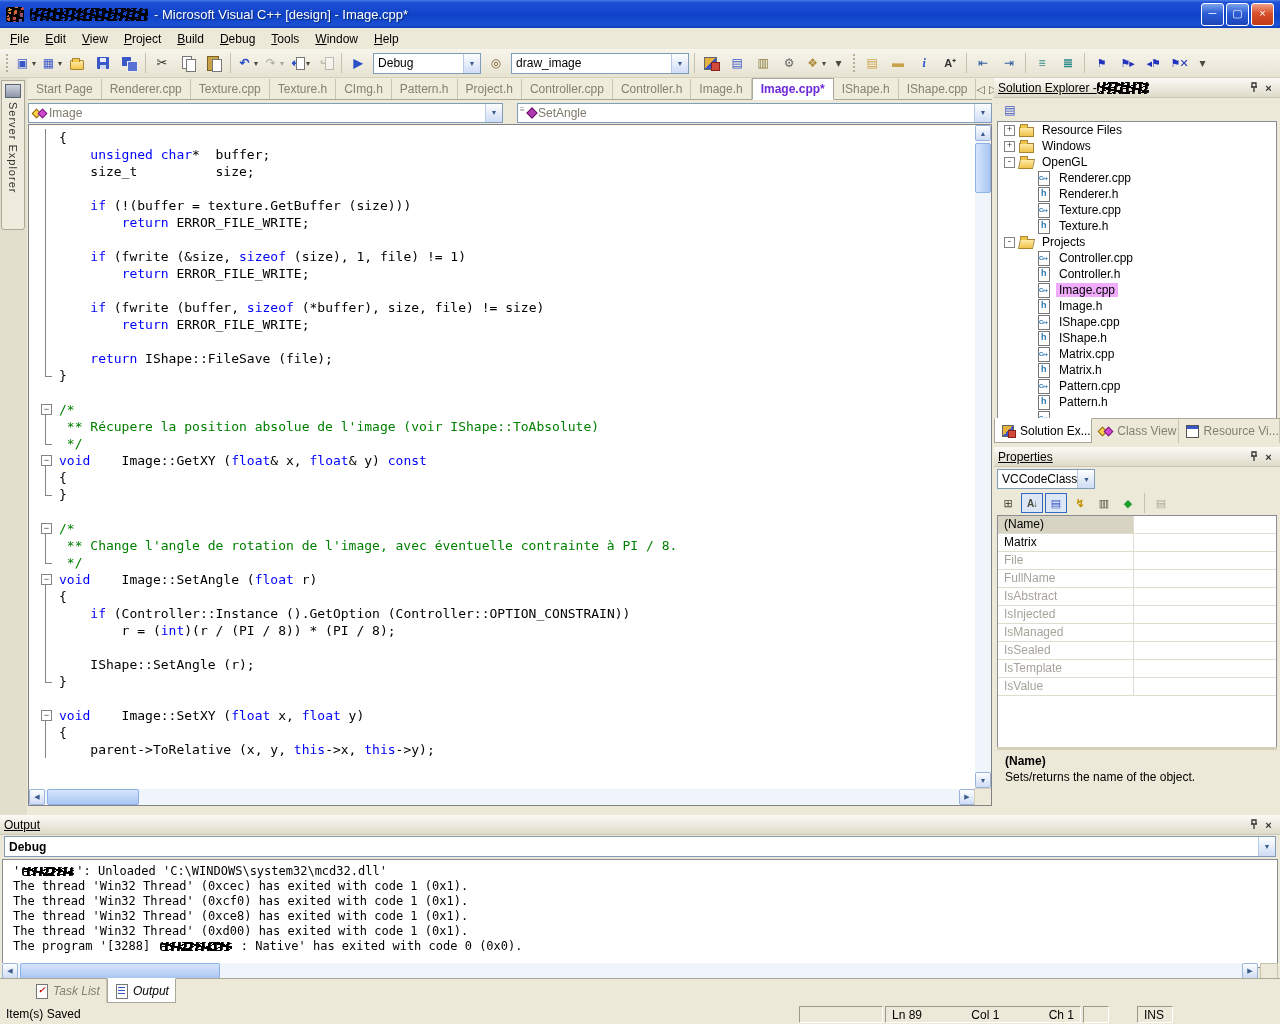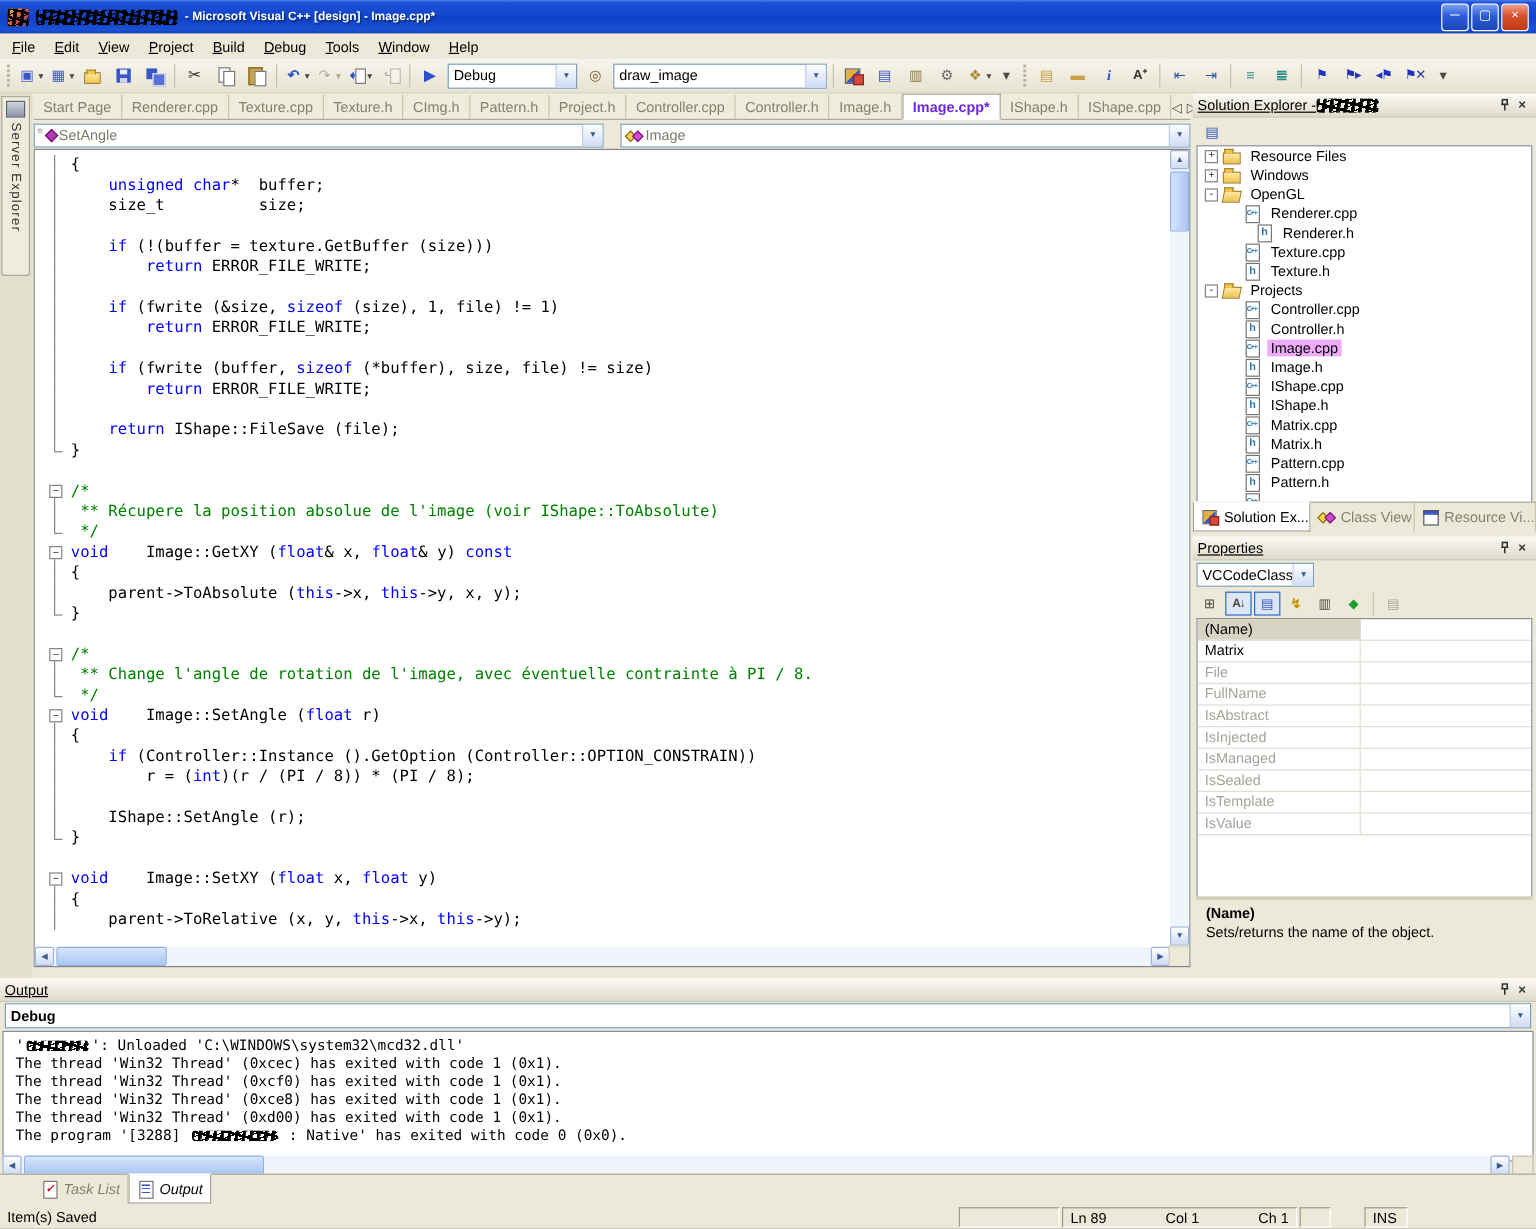--- a/index.html
+++ b/index.html
@@ -2,21 +2,21 @@
 <html><head>
 <meta charset="utf-8">
 <style>
   html,body{margin:0;padding:0;background:#555;}
   #app{position:relative;width:1280px;height:1024px;overflow:hidden;background:#ece9d8;
        font-family:"Liberation Sans",sans-serif;font-size:12px;color:#000;}
   
   #titlebar{position:absolute;left:0;top:0;width:1280px;height:28px;
     background:linear-gradient(180deg,#4a7de8 0%,#1f51d8 8%,#0f42c8 55%,#1b50d4 90%,#0b3cb8 100%);
     display:flex;align-items:center;padding:0 6px;box-sizing:border-box;gap:6px;}
-  #titlebar .title{color:#fff;font-weight:bold;font-size:10px;text-shadow:1px 1px 1px #062a70;white-space:nowrap;}
+  #titlebar .title{color:#fff;font-weight:normal;font-size:13px;text-shadow:1px 1px 1px #062a70;white-space:nowrap;}
   .scrib{display:inline-block;border-radius:3px;
     background-image:repeating-linear-gradient(100deg,#000 0 2px,rgba(0,0,0,.8) 2px 3px,rgba(0,0,0,0) 3px 6px),
                      repeating-linear-gradient(15deg,#000 0 2px,rgba(0,0,0,0) 2px 7px),
                      repeating-linear-gradient(160deg,#000 0 1px,rgba(0,0,0,0) 1px 5px);}
   #app-icon{width:18px;height:15px;border-radius:2px;background:linear-gradient(135deg,#e8c33a,#d14a3a 55%,#3a57c8);position:relative;}
   #app-icon .scrib{position:absolute;inset:0;border-radius:2px;}
   #title-scrib{width:118px;height:13px;}
   .winbtns{margin-left:auto;display:flex;gap:2px;}
   .winbtn{width:21px;height:21px;border-radius:3px;border:1px solid #fff;
     background:linear-gradient(#7ba2ee,#2b5cd6 45%,#1c46b8);color:#fff;font-size:11px;line-height:19px;text-align:center;}
@@ -360,29 +360,29 @@
       <div class="dtab" data-name="doc-tab-ishape-h">IShape.h</div>
       <div class="dtab" data-name="doc-tab-ishape-cpp">IShape.cpp</div>
       <div data-name="doc-tab-nav" id="docnav">
         <span data-name="tab-scroll-left-icon">◁</span>
         <span data-name="tab-scroll-right-icon">▷</span>
         <span data-name="tab-close-icon">×</span>
       </div>
     </div>
 
   <div id="navbar" data-name="editor-navigation-bar">
+    <div class="navcombo" data-name="types-dropdown">
+      <span class="nicon nicon-class" data-name="class-icon"></span>
+      <span class="cval" data-name="types-dropdown-value">Image</span>
+      <span class="dd" data-name="types-dropdown-arrow-icon">▼</span>
+    </div>
     <div class="navcombo" data-name="members-dropdown">
       <span class="nicon nicon-method" data-name="method-icon"></span>
       <span class="cval" data-name="members-dropdown-value">SetAngle</span>
       <span class="dd" data-name="members-dropdown-arrow-icon">▼</span>
-    </div>
-    <div class="navcombo" data-name="types-dropdown">
-      <span class="nicon nicon-class" data-name="class-icon"></span>
-      <span class="cval" data-name="types-dropdown-value">Image</span>
-      <span class="dd" data-name="types-dropdown-arrow-icon">▼</span>
     </div>
   </div>
 
   <div id="editor" data-name="code-editor">
     <div id="code" data-name="code-area">
         <div class="cl" data-name="code-line"><span class="fm m-line" data-name="fold-marker"></span><span class="ct" data-name="code-text"><span class="t">{</span></span></div>
         <div class="cl" data-name="code-line"><span class="fm m-line" data-name="fold-marker"></span><span class="ct" data-name="code-text"><span class="t">    </span><span class="k">unsigned</span><span class="t"> </span><span class="k">char</span><span class="t">*  buffer;</span></span></div>
         <div class="cl" data-name="code-line"><span class="fm m-line" data-name="fold-marker"></span><span class="ct" data-name="code-text"><span class="t">    size_t          size;</span></span></div>
         <div class="cl" data-name="code-line"><span class="fm m-line" data-name="fold-marker"></span><span class="ct" data-name="code-text"></span></div>
         <div class="cl" data-name="code-line"><span class="fm m-line" data-name="fold-marker"></span><span class="ct" data-name="code-text"><span class="t">    </span><span class="k">if</span><span class="t"> (!(buffer = texture.GetBuffer (size)))</span></span></div>
@@ -395,21 +395,20 @@
         <div class="cl" data-name="code-line"><span class="fm m-line" data-name="fold-marker"></span><span class="ct" data-name="code-text"><span class="t">        </span><span class="k">return</span><span class="t"> ERROR_FILE_WRITE;</span></span></div>
         <div class="cl" data-name="code-line"><span class="fm m-line" data-name="fold-marker"></span><span class="ct" data-name="code-text"></span></div>
         <div class="cl" data-name="code-line"><span class="fm m-line" data-name="fold-marker"></span><span class="ct" data-name="code-text"><span class="t">    </span><span class="k">return</span><span class="t"> IShape::FileSave (file);</span></span></div>
         <div class="cl" data-name="code-line"><span class="fm m-end" data-name="fold-marker"></span><span class="ct" data-name="code-text"><span class="t">}</span></span></div>
         <div class="cl" data-name="code-line"><span class="fm m-none" data-name="fold-marker"></span><span class="ct" data-name="code-text"></span></div>
         <div class="cl" data-name="code-line"><span class="fm m-box" data-name="fold-marker"></span><span class="ct" data-name="code-text"><span class="c">/*</span></span></div>
         <div class="cl" data-name="code-line"><span class="fm m-line" data-name="fold-marker"></span><span class="ct" data-name="code-text"><span class="c"> ** Récupere la position absolue de l'image (voir IShape::ToAbsolute)</span></span></div>
         <div class="cl" data-name="code-line"><span class="fm m-end" data-name="fold-marker"></span><span class="ct" data-name="code-text"><span class="c"> */</span></span></div>
         <div class="cl" data-name="code-line"><span class="fm m-box" data-name="fold-marker"></span><span class="ct" data-name="code-text"><span class="k">void</span><span class="t">    Image::GetXY (</span><span class="k">float</span><span class="t">&amp; x, </span><span class="k">float</span><span class="t">&amp; y) </span><span class="k">const</span></span></div>
         <div class="cl" data-name="code-line"><span class="fm m-line" data-name="fold-marker"></span><span class="ct" data-name="code-text"><span class="t">{</span></span></div>
-        <div class="cl" data-name="code-line"><span class="fm m-line" data-name="fold-marker"></span><span class="ct" data-name="code-text"><span class="t">    parent-&gt;ToAbsolute (</span><span class="k">this</span><span class="t">-&gt;x, </span><span class="k">this</span><span class="t">-&gt;y, x, y);</span></span></div>
         <div class="cl" data-name="code-line"><span class="fm m-end" data-name="fold-marker"></span><span class="ct" data-name="code-text"><span class="t">}</span></span></div>
         <div class="cl" data-name="code-line"><span class="fm m-none" data-name="fold-marker"></span><span class="ct" data-name="code-text"></span></div>
         <div class="cl" data-name="code-line"><span class="fm m-box" data-name="fold-marker"></span><span class="ct" data-name="code-text"><span class="c">/*</span></span></div>
         <div class="cl" data-name="code-line"><span class="fm m-line" data-name="fold-marker"></span><span class="ct" data-name="code-text"><span class="c"> ** Change l'angle de rotation de l'image, avec éventuelle contrainte à PI / 8.</span></span></div>
         <div class="cl" data-name="code-line"><span class="fm m-end" data-name="fold-marker"></span><span class="ct" data-name="code-text"><span class="c"> */</span></span></div>
         <div class="cl" data-name="code-line"><span class="fm m-box" data-name="fold-marker"></span><span class="ct" data-name="code-text"><span class="k">void</span><span class="t">    Image::SetAngle (</span><span class="k">float</span><span class="t"> r)</span></span></div>
         <div class="cl" data-name="code-line"><span class="fm m-line" data-name="fold-marker"></span><span class="ct" data-name="code-text"><span class="t">{</span></span></div>
         <div class="cl" data-name="code-line"><span class="fm m-line" data-name="fold-marker"></span><span class="ct" data-name="code-text"><span class="t">    </span><span class="k">if</span><span class="t"> (Controller::Instance ().GetOption (Controller::OPTION_CONSTRAIN))</span></span></div>
         <div class="cl" data-name="code-line"><span class="fm m-line" data-name="fold-marker"></span><span class="ct" data-name="code-text"><span class="t">        r = (</span><span class="k">int</span><span class="t">)(r / (PI / 8)) * (PI / 8);</span></span></div>
         <div class="cl" data-name="code-line"><span class="fm m-line" data-name="fold-marker"></span><span class="ct" data-name="code-text"></span></div>
@@ -464,21 +463,21 @@
         <div class="trow" data-name="tree-item-opengl" style="padding-left: 6px;">
           <span class="t-exp" data-name="collapse-icon">-</span>
           <span class="ticon ti-folder open" data-name="open-folder-icon"></span>
           <span class="tlabel" data-name="tree-item-label">OpenGL</span>
         </div>
         <div class="trow" data-name="tree-item-renderer-cpp" style="padding-left: 23px;">
           <span data-name="tree-indent" style="width: 15px; flex: 0 0 auto;"></span>
           <span class="ticon ti-doc ti-cpp" data-name="cpp-file-icon"></span>
           <span class="tlabel" data-name="tree-item-label">Renderer.cpp</span>
         </div>
-        <div class="trow" data-name="tree-item-renderer-h" style="padding-left: 33px;">
+        <div class="trow" data-name="tree-item-renderer-h" style="padding-left: 23px;">
           <span data-name="tree-indent" style="width: 15px; flex: 0 0 auto;"></span>
           <span class="ticon ti-doc ti-h" data-name="header-file-icon"></span>
           <span class="tlabel" data-name="tree-item-label">Renderer.h</span>
         </div>
         <div class="trow" data-name="tree-item-texture-cpp" style="padding-left: 23px;">
           <span data-name="tree-indent" style="width: 15px; flex: 0 0 auto;"></span>
           <span class="ticon ti-doc ti-cpp" data-name="cpp-file-icon"></span>
           <span class="tlabel" data-name="tree-item-label">Texture.cpp</span>
         </div>
         <div class="trow" data-name="tree-item-texture-h" style="padding-left: 23px;">

